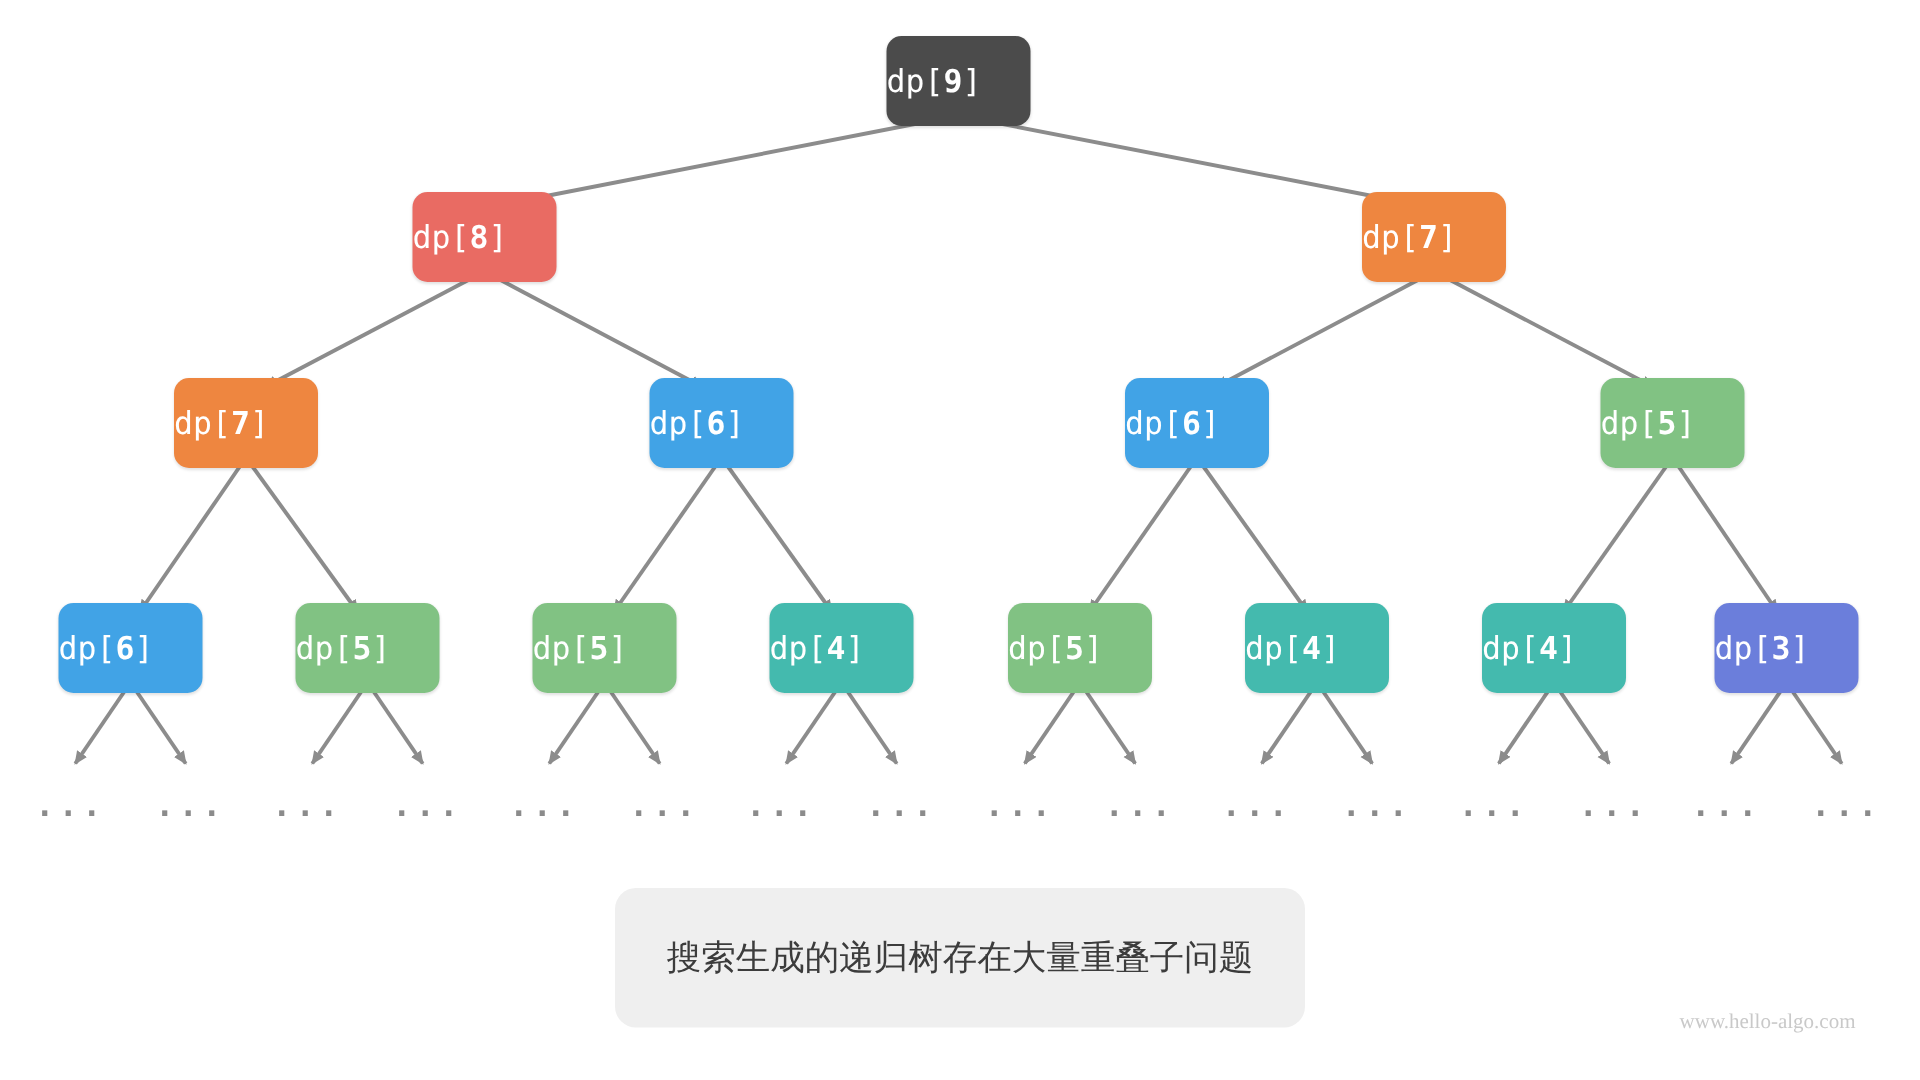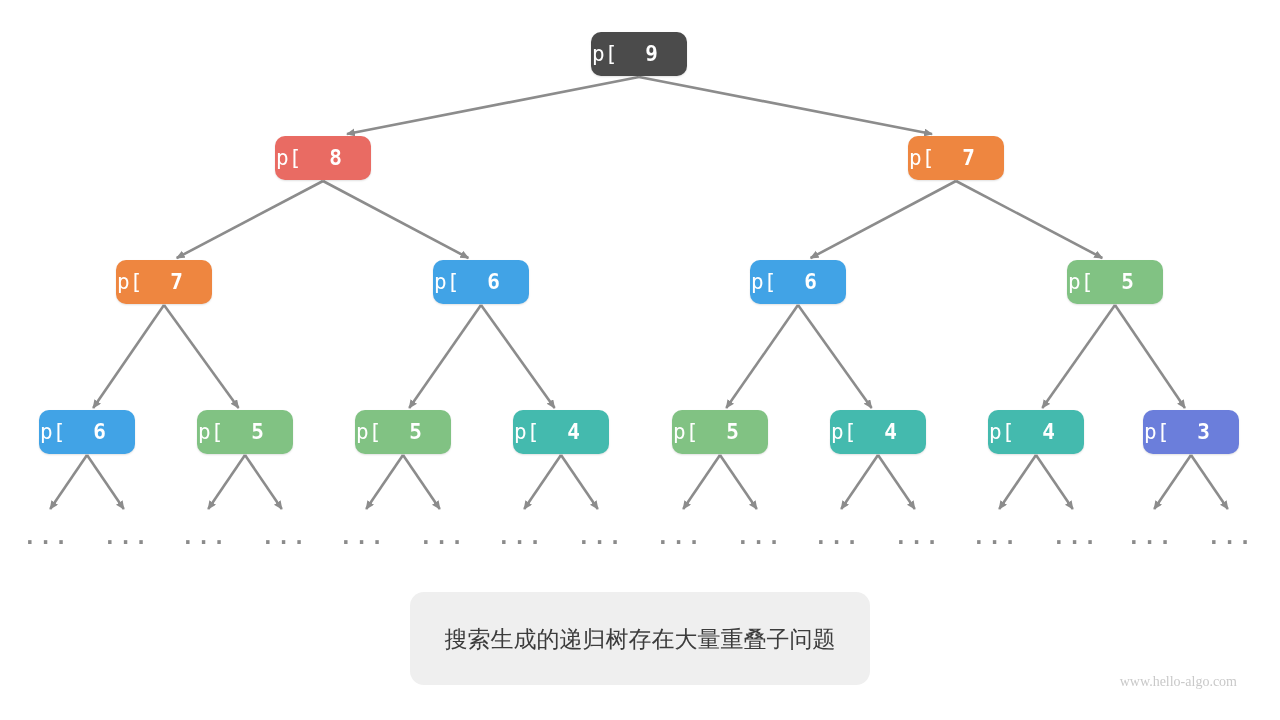--- a/index.html
+++ b/index.html
@@ -2,27 +2,26 @@
 <html><head>
 <meta charset="utf-8">
 <style>
   html,body{margin:0;padding:0;background:#ffffff;}
   #stage{
     position:relative;width:1280px;height:720px;background:#ffffff;
     font-family:"DejaVu Sans",sans-serif;overflow:hidden;
   }
   #edges{position:absolute;left:0;top:0;width:1280px;height:720px;}
   .node{
-    position:absolute;width:96px;height:44px;border-radius:10px;
+    position:absolute;width:96px;height:60px;border-radius:10px;
     transform:translate(-50%,-50%);
-    display:flex;align-items:center;justify-content:center;
+    display:flex;align-items:center;justify-content:flex-start;
     color:#ffffff;font-family:"DejaVu Sans Mono",monospace;
     font-size:21px;font-weight:500;letter-spacing:0px;
     box-shadow:0 1px 2px rgba(0,0,0,0.12);
-    gap:28px;
   }
   .node b{font-weight:700;}
   .dots{
     position:absolute;transform:translate(-50%,-50%);
     color:#8b8b8b;font-family:"DejaVu Sans Mono",monospace;
     font-size:21px;font-weight:700;letter-spacing:3px;line-height:10px;
     height:10px;display:flex;align-items:flex-end;
   }
   #caption{
     position:absolute;left:50%;top:592px;transform:translateX(-50%);

